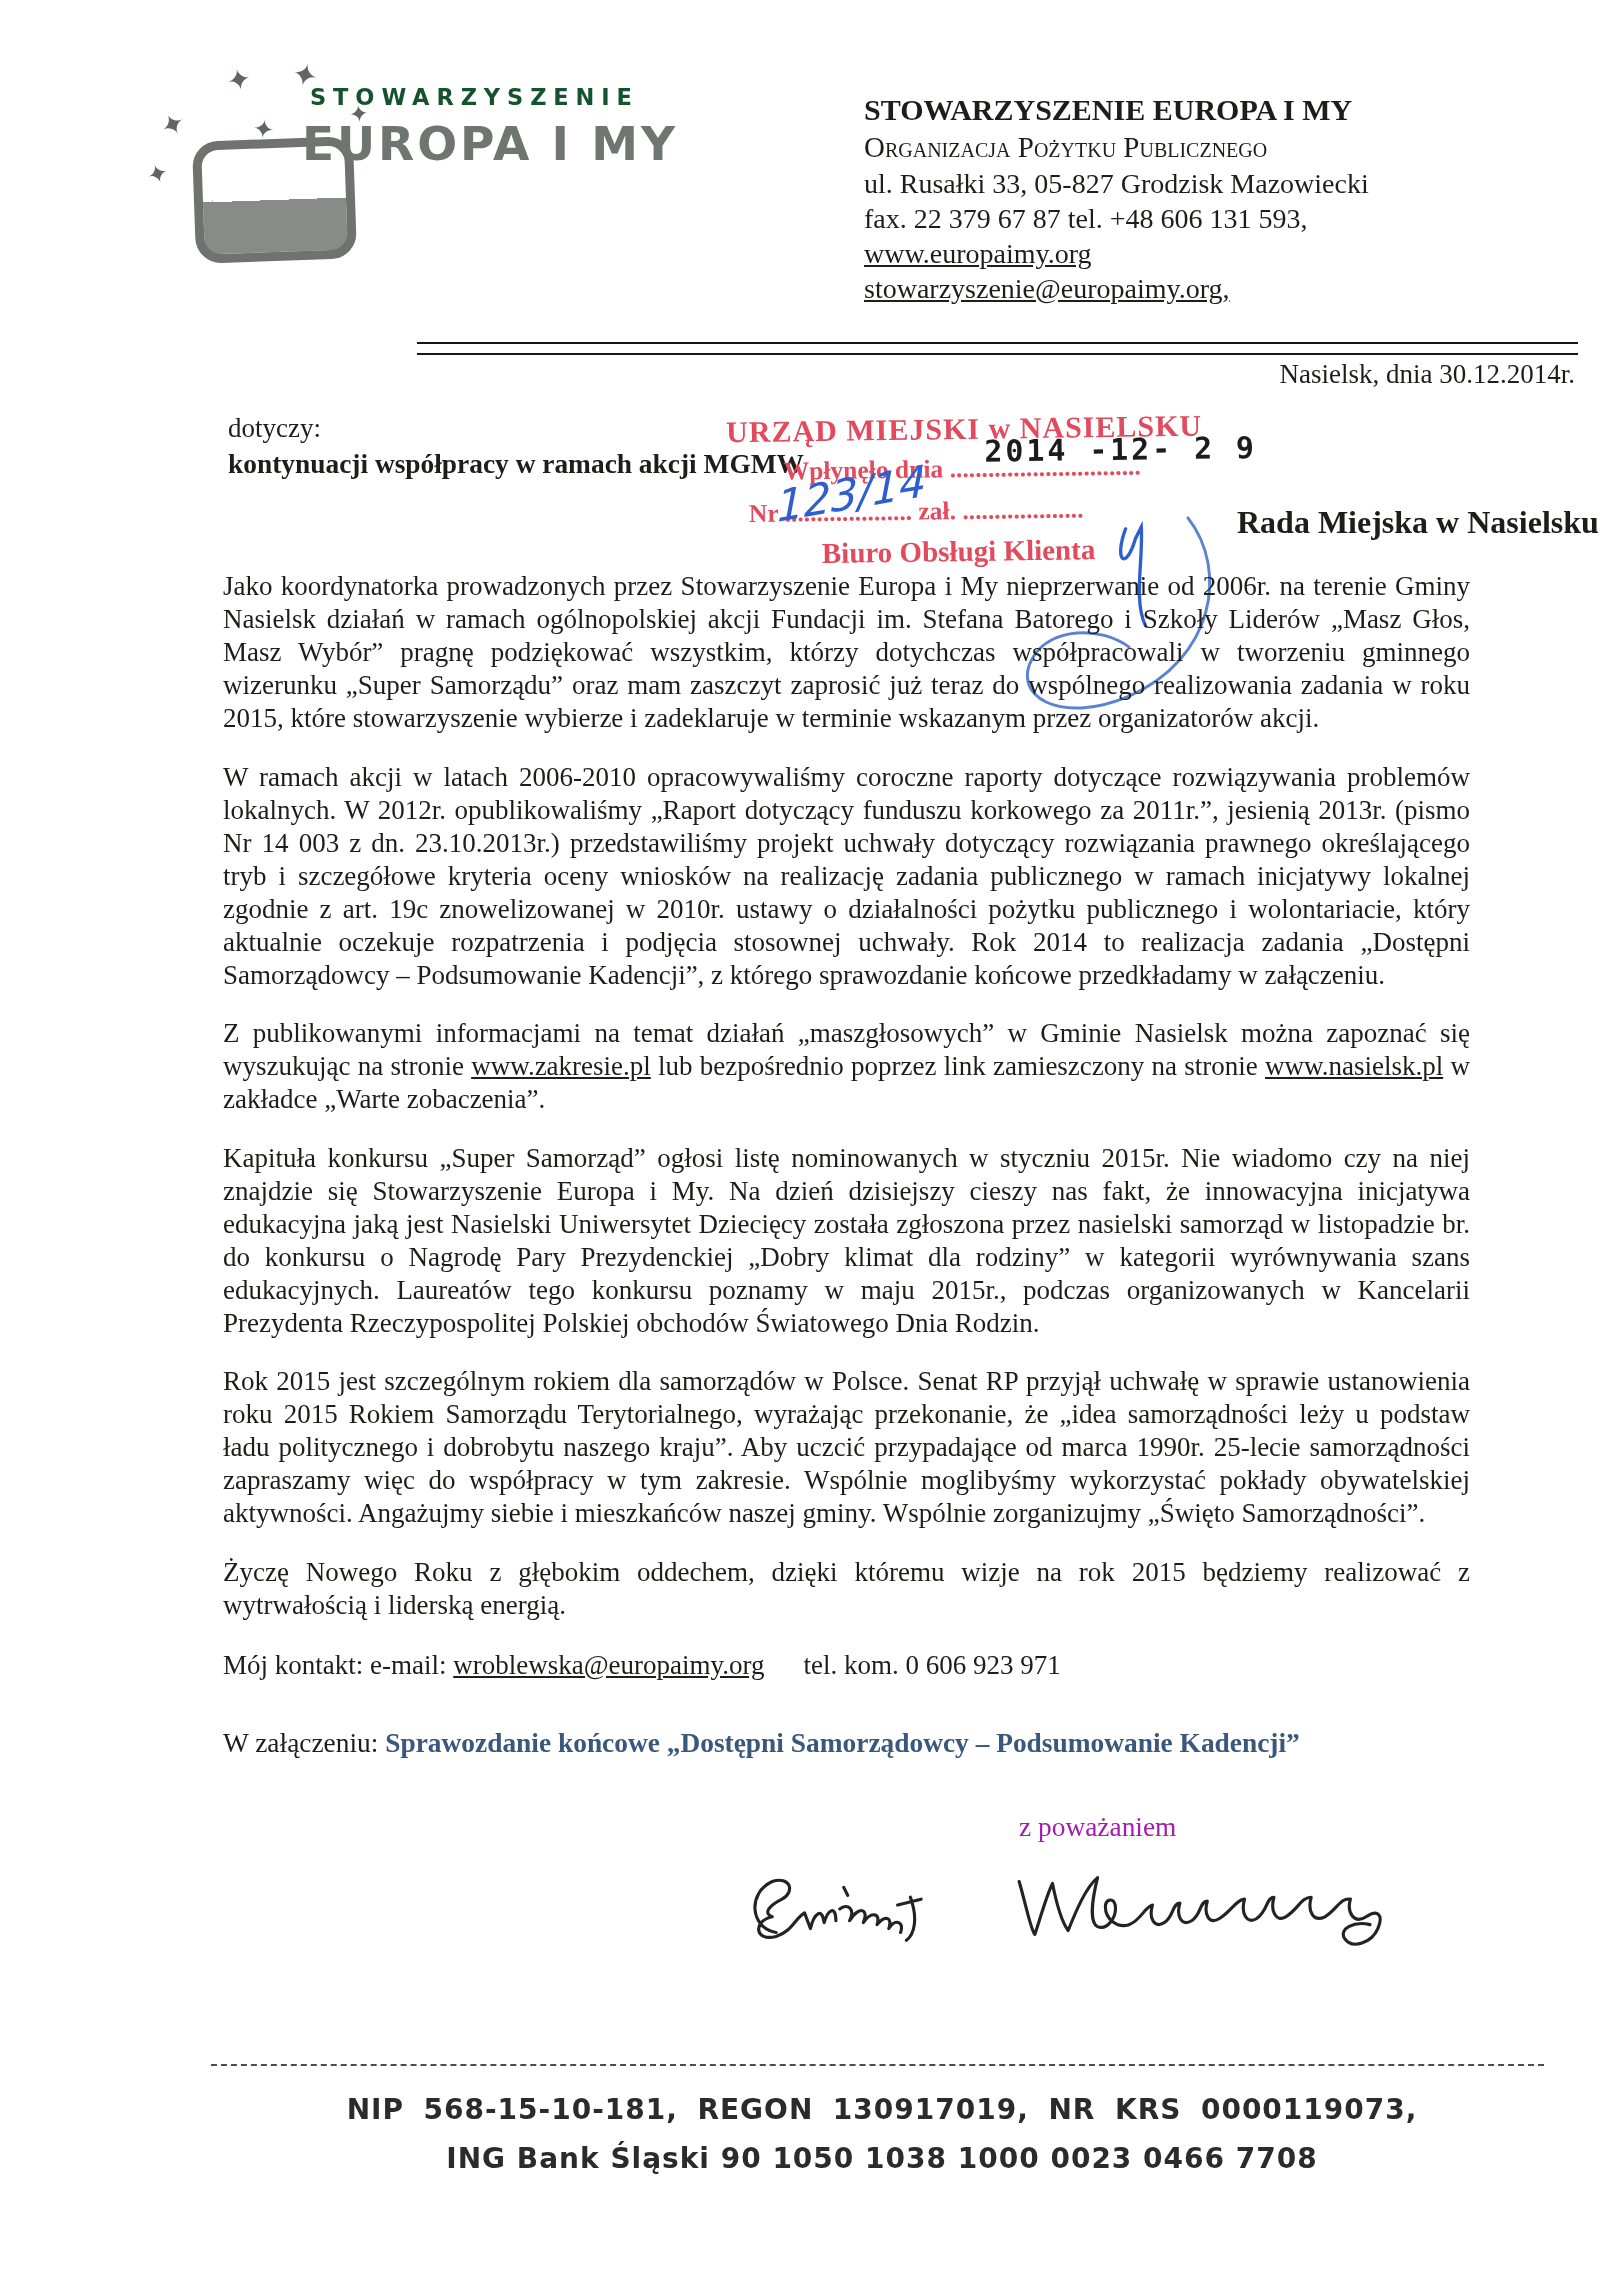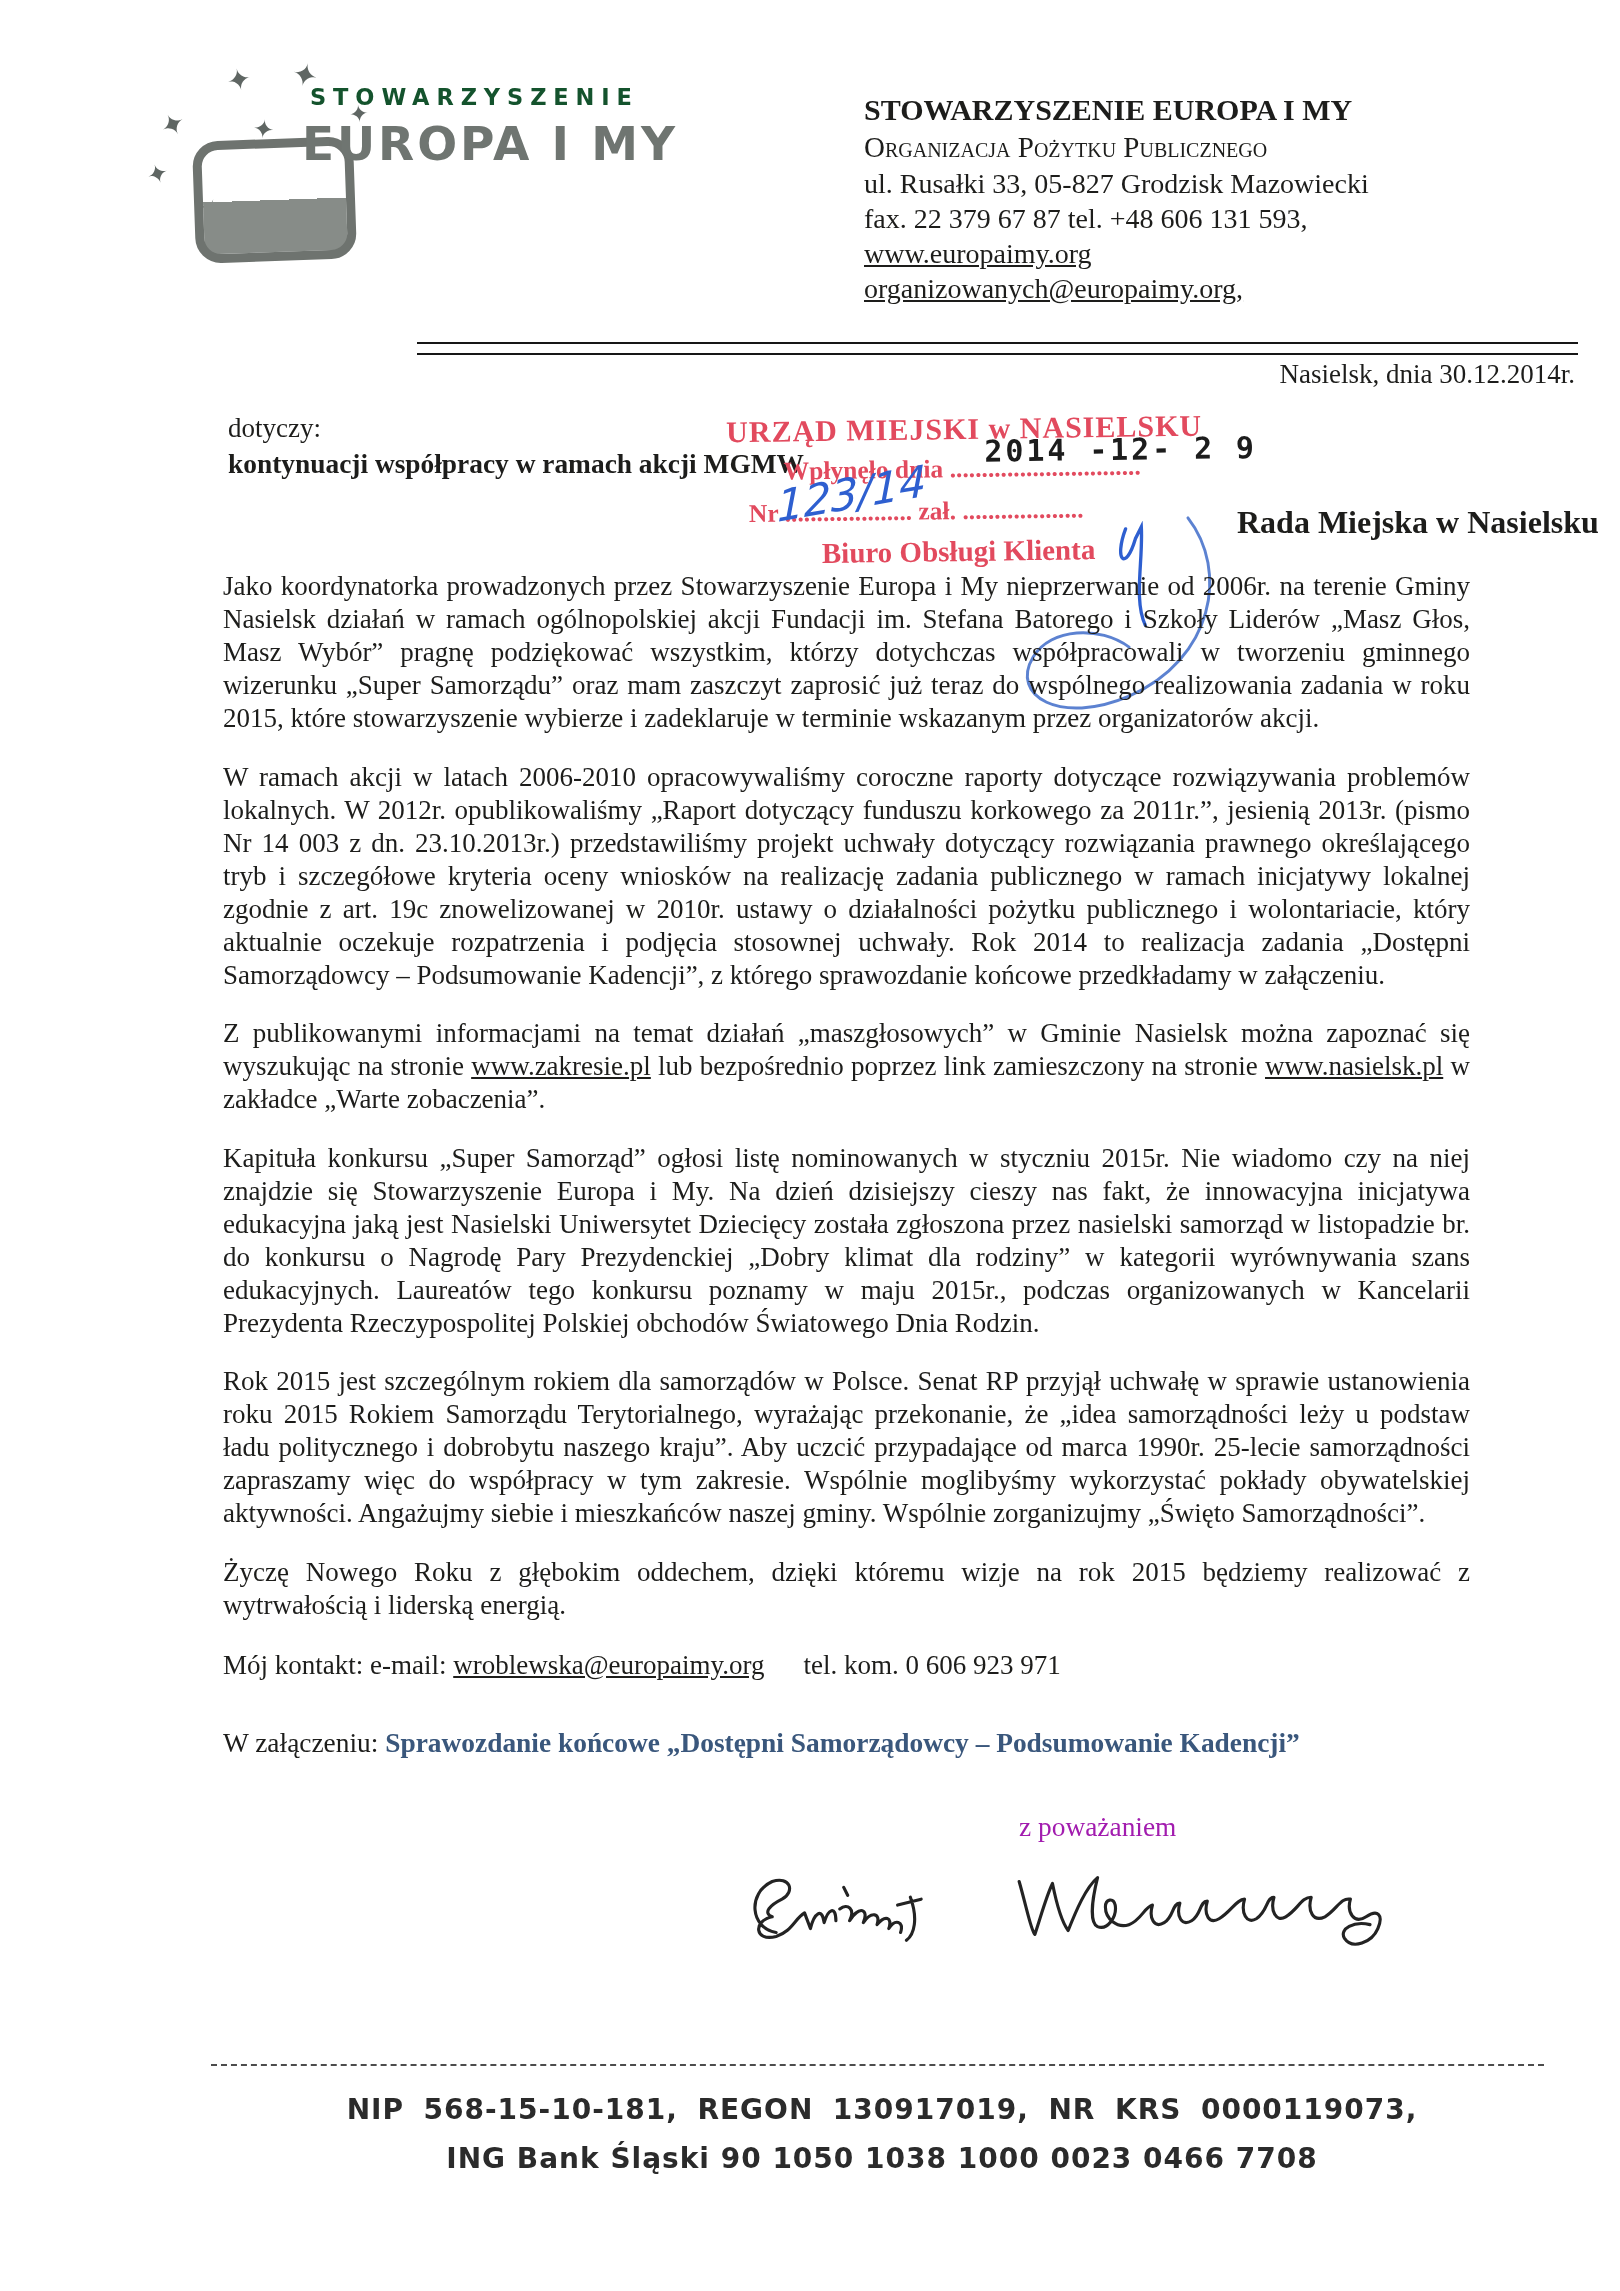--- a/index.html
+++ b/index.html
@@ -96,21 +96,21 @@
     <div class="logo-line1">STOWARZYSZENIE</div>
     <div class="logo-line2">EUROPA I MY</div>
   </div>
 
   <div class="letterhead-right">
     <div class="org-name">STOWARZYSZENIE EUROPA I MY</div>
     <div class="org-type">Organizacja Pożytku Publicznego</div>
     <div>ul. Rusałki 33, 05-827 Grodzisk Mazowiecki</div>
     <div>fax. 22 379 67 87    tel. +48 606 131 593,</div>
     <div class="lh-link">www.europaimy.org</div>
-    <div class="lh-link">organizowanych@europaimy.org,</div>
+    <div class="lh-link">stowarzyszenie@europaimy.org,</div>
   </div>
 
   <div class="rule-double"></div>
 
   <div class="date-line">Nasielsk, dnia 30.12.2014r.</div>
 
   <div class="regarding">
     <div>dotyczy:</div>
     <div class="regarding-text">kontynuacji współpracy w ramach akcji MGMW</div>
   </div>

